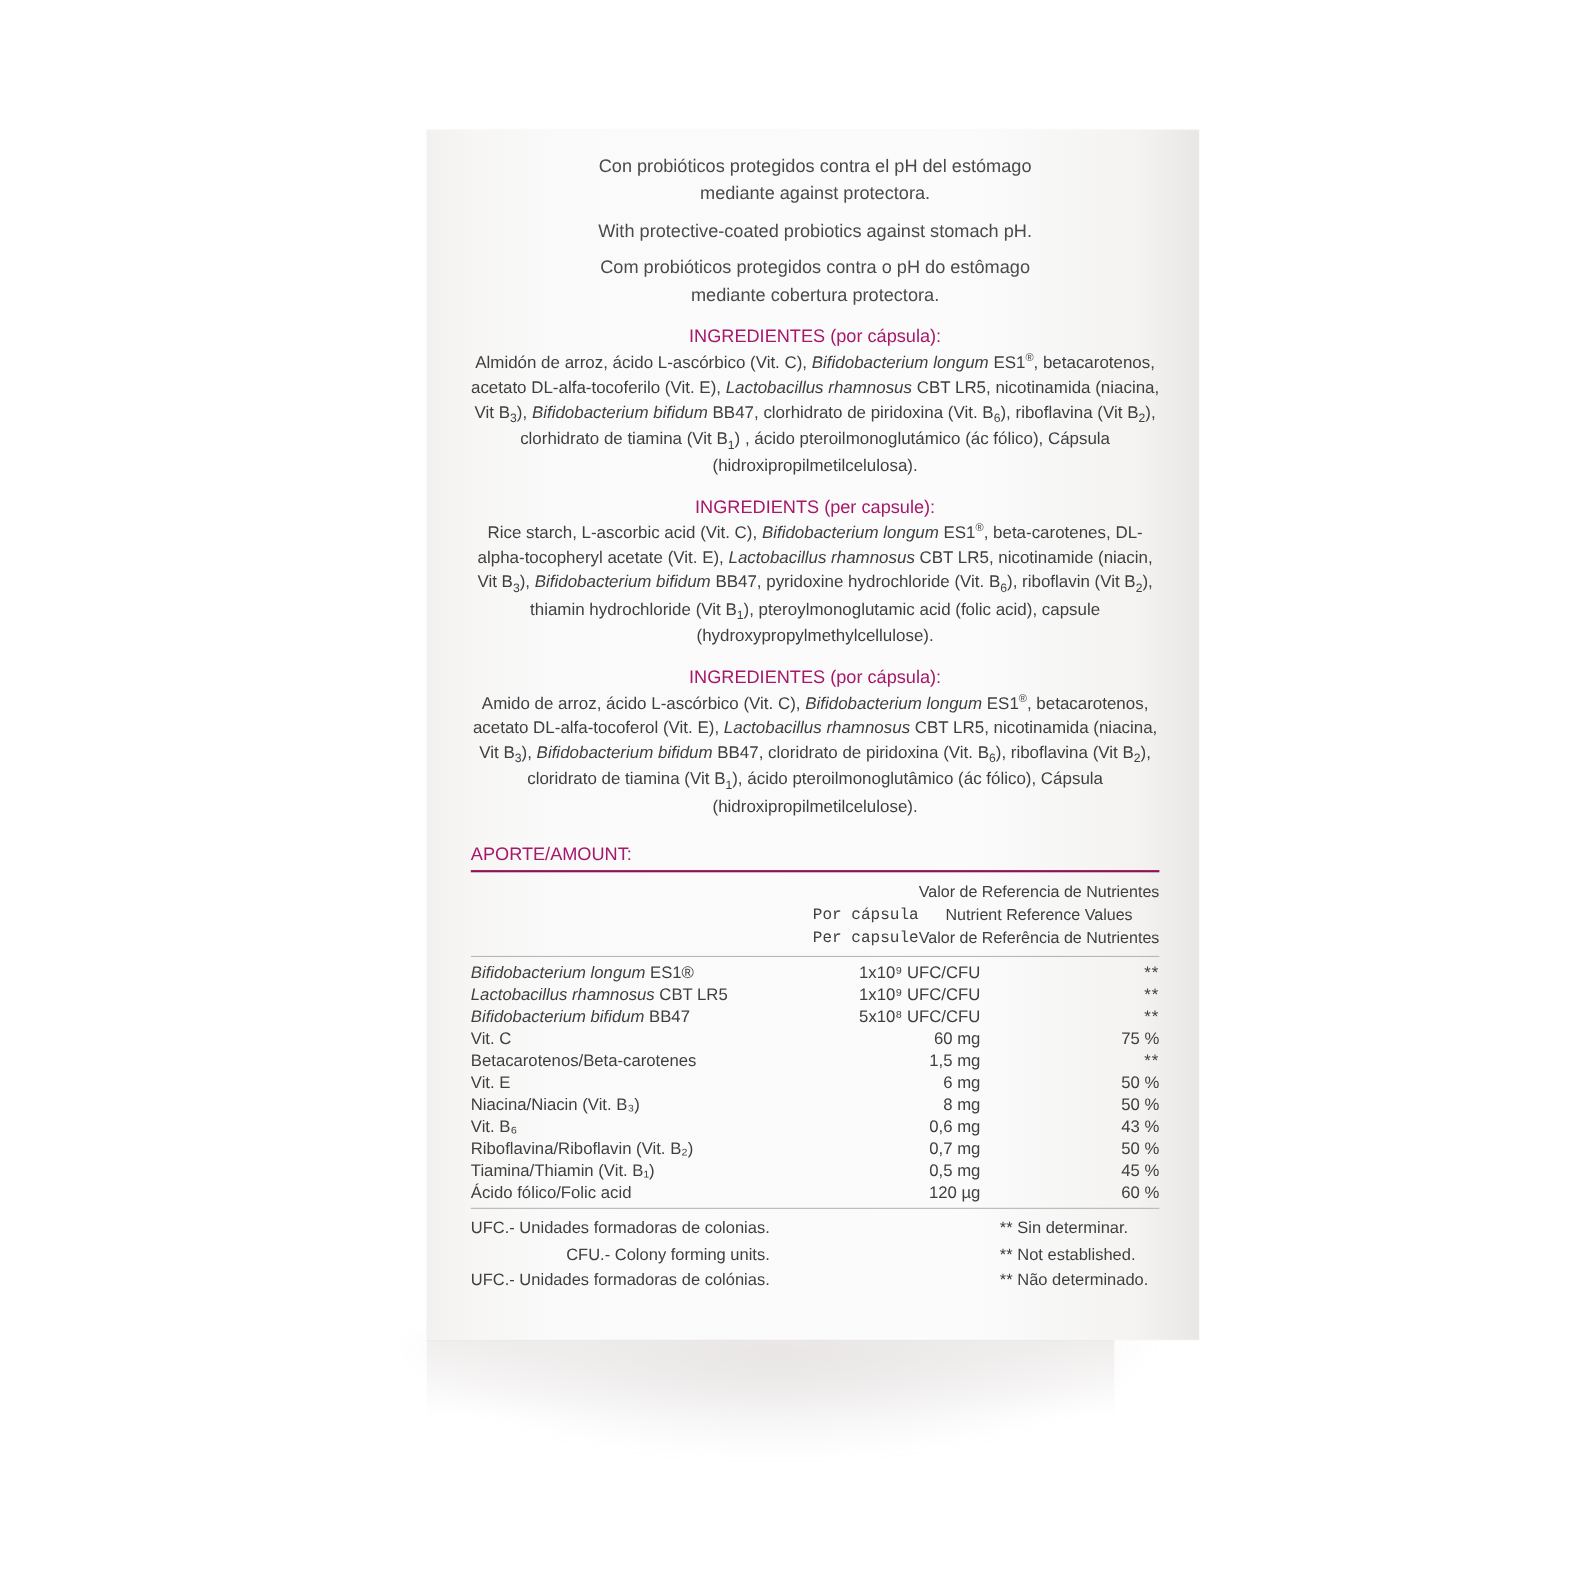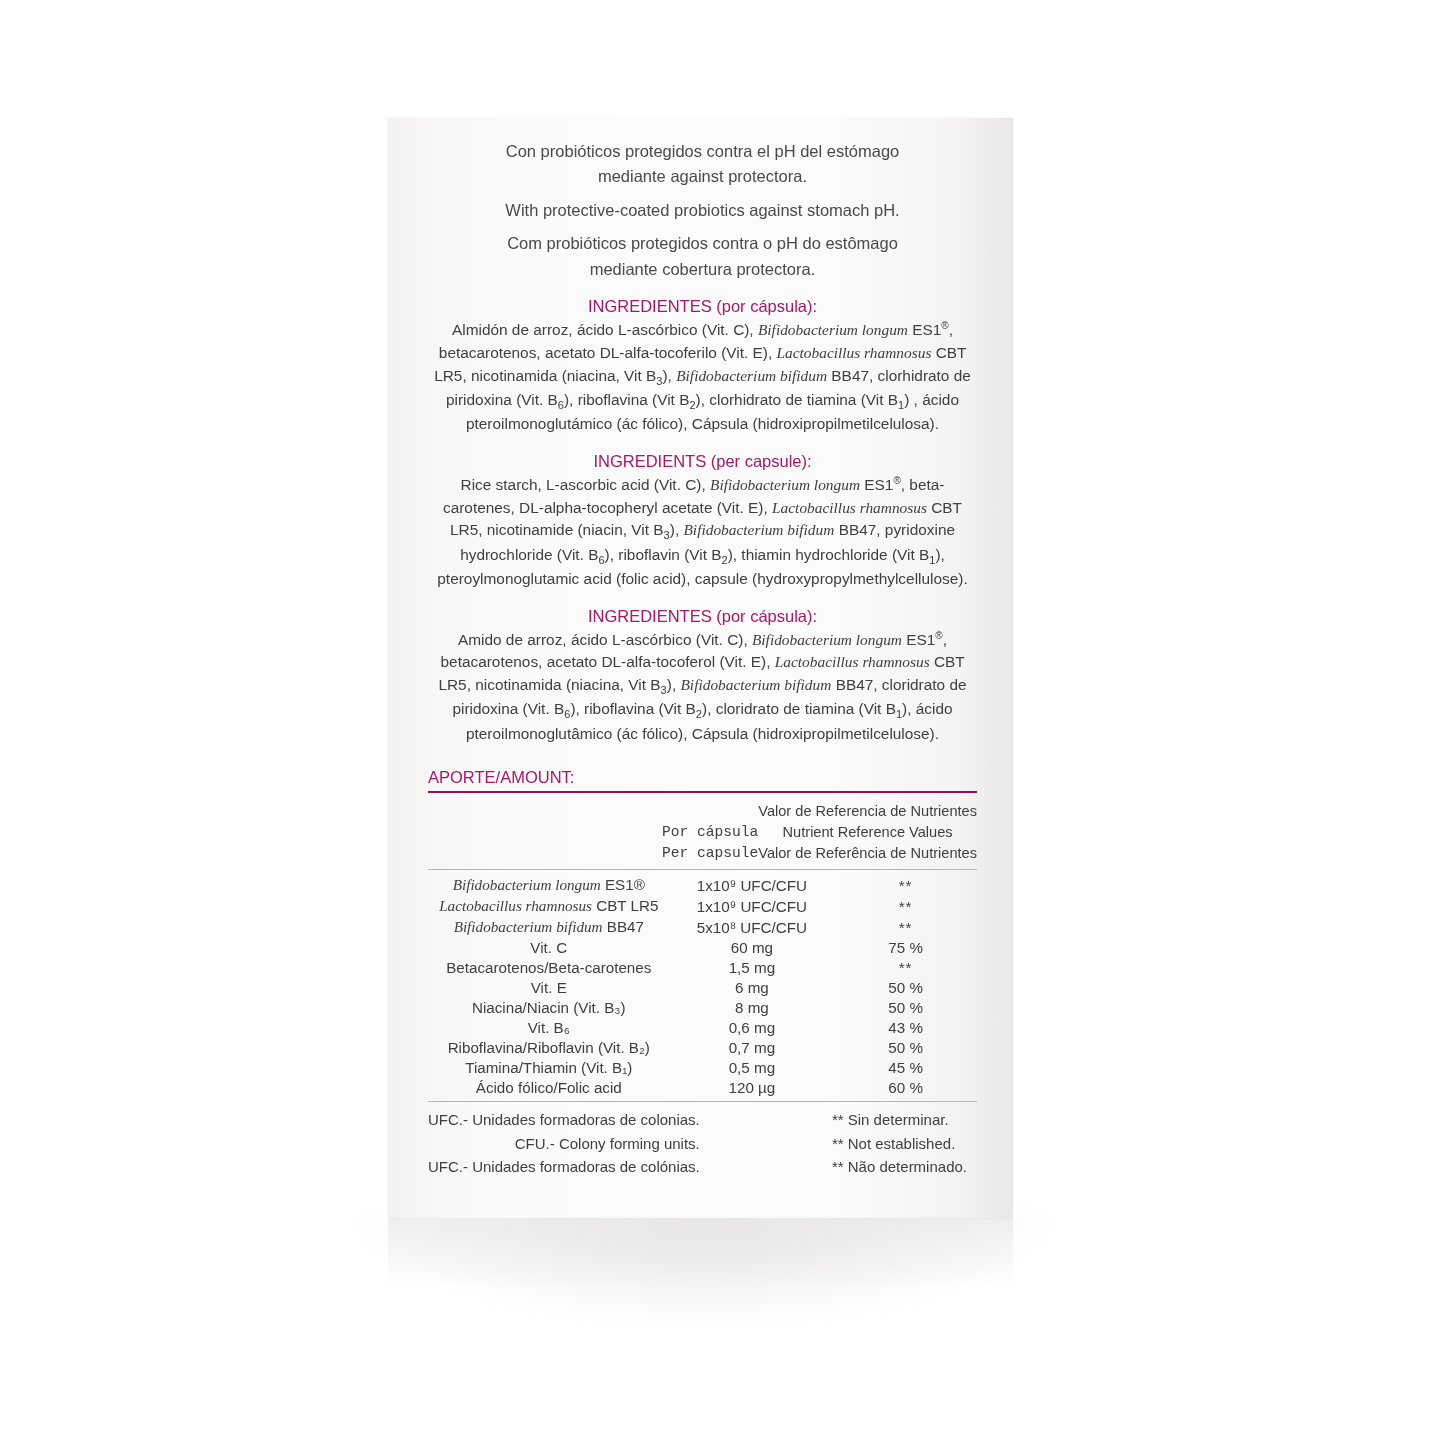--- a/index.html
+++ b/index.html
@@ -13,21 +13,21 @@
     font-family: "Liberation Sans", sans-serif;
     position: relative;
     overflow: hidden;
   }
 
   
   #box {
     position: absolute;
     left: 388px;
     top: 118px;
-    width: 625px;
+    width: 702px;
     height: 1100px;
     background: linear-gradient(to right, #f3f1f0 0%, #f7f6f5 6%, #fafafa 18%, #fbfbfb 70%, #f4f3f2 92%, #e9e7e6 100%);
     box-shadow: 0 0 0 1px rgba(0,0,0,0.02);
   }
   
   #box-shadow {
     position: absolute;
     left: 360px;
     top: 1214px;
     width: 690px;
@@ -66,21 +66,21 @@
     font-size: 16.5px;
     text-align: center;
     margin: 16px 0 3px 0;
   }
   .ing-body {
     color: #3f3f3f;
     font-size: 15.4px;
     line-height: 1.47;
     text-align: center;
   }
-  .ital { font-style: italic; font-family: Liberation Serif, serif; }
+  .ital { font-style: italic; }
   sub { font-size: 0.72em; }
   sup { font-size: 0.65em; vertical-align: super; }
 
   
   .amount-title {
     color: #a6186a;
     font-size: 16.5px;
     margin: 22px 0 4px 0;
   }
   .rule-thick {
@@ -93,21 +93,21 @@
     background: #b8b5b4;
     margin: 4px 0 4px 0;
   }
 
   table.amt {
     width: 100%;
     border-collapse: collapse;
     color: #3f3f3f;
     font-size: 15.2px;
   }
-  table.amt td { padding: 1.5px 0; vertical-align: bottom; text-align: center; }
+  table.amt td { padding: 1.5px 0; vertical-align: bottom; }
   .c-name { width: 44%; text-align: left; }
   .c-per  { width: 30%; text-align: right; padding-right: 4px; }
   .c-nrv  { width: 26%; text-align: right; }
 
   .hdr td { color: #3f3f3f; font-size: 14.6px; line-height: 1.45; vertical-align: bottom; padding-bottom: 0; }
   .hdr .c-per { text-align: right; font-family: Liberation Mono, monospace; }
   .hdr .c-nrv-wide { text-align: center; white-space: nowrap; }
 
   .stars { letter-spacing: 1px; }
 

